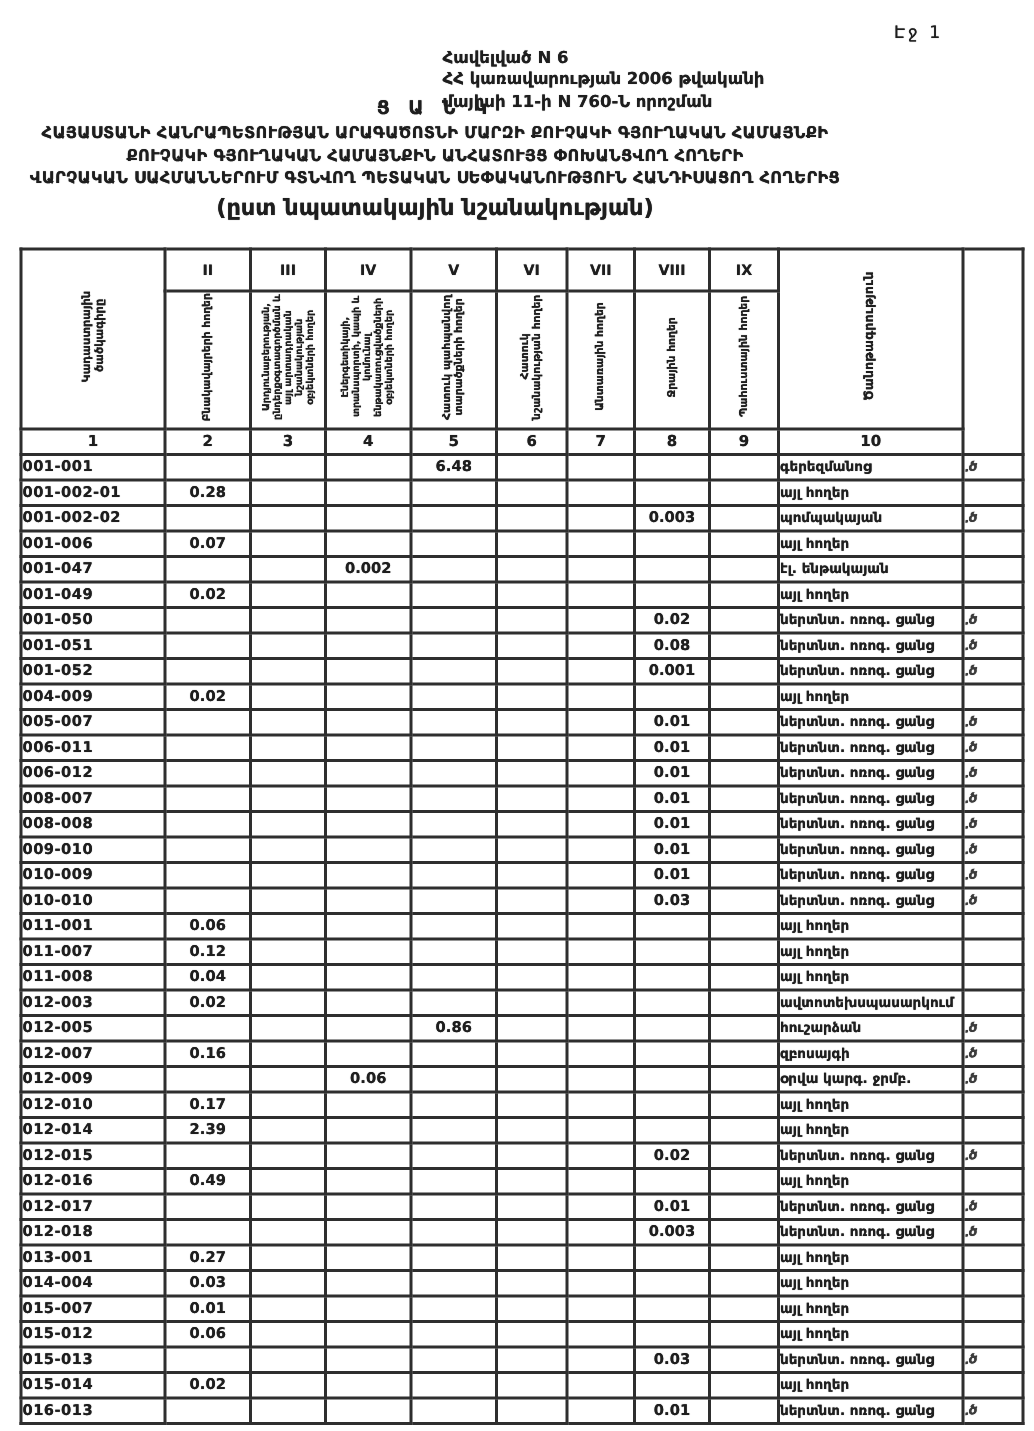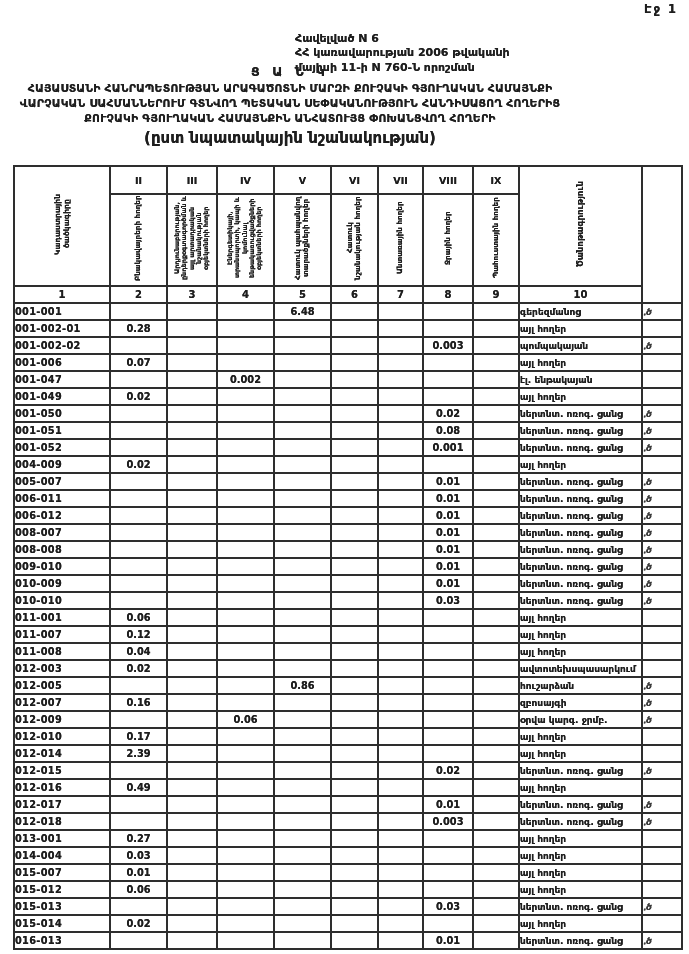--- a/index.html
+++ b/index.html
@@ -7,22 +7,22 @@
     width:689px; height:954px;
     background:#ffffff;
     font-family:"DejaVu Sans", sans-serif;
     color:#1e1e1e;
     position:relative;
     overflow:hidden;
   }
   .ink { text-shadow: 0 0 0.45px #2a2a2a; }
 
   .page-num {
-    position:absolute; top:2px; left:596px;
-    font-weight:bold; font-size:11.5px; letter-spacing:2px;margin-left:48px;
+    position:absolute; top:14px; left:596px;
+    font-weight:normal; font-size:11.5px; letter-spacing:2px;
   }
   .annex {
     position:absolute; top:32px; left:295px; width:345px;
     text-align:left; font-weight:bold; font-size:11px; line-height:1.3;
   }
   .tblock {
     position:absolute; top:64px; left:0; width:580px;
     text-align:center; font-weight:bold;
   }
   .tblock .heading { font-size:12.5px; letter-spacing:4px; margin-bottom:3px; }
@@ -83,22 +83,22 @@
 
   <div class="annex">
     <div>Հավելված N 6</div>
     <div>ՀՀ կառավարության 2006 թվականի</div>
     <div>մայիսի 11-ի N 760-Ն որոշման</div>
   </div>
 
   <div class="tblock">
     <div class="heading">Ց Ա Ն Կ</div>
     <div class="tline">ՀԱՅԱՍՏԱՆԻ ՀԱՆՐԱՊԵՏՈՒԹՅԱՆ ԱՐԱԳԱԾՈՏՆԻ ՄԱՐԶԻ ՔՈՒՉԱԿԻ ԳՅՈՒՂԱԿԱՆ ՀԱՄԱՅՆՔԻ</div>
+    <div class="tline">ՔՈՒՉԱԿԻ ԳՅՈՒՂԱԿԱՆ ՀԱՄԱՅՆՔԻՆ ԱՆՀԱՏՈՒՅՑ ՓՈԽԱՆՑՎՈՂ ՀՈՂԵՐԻ</div>
     <div class="tline">ՎԱՐՉԱԿԱՆ ՍԱՀՄԱՆՆԵՐՈՒՄ ԳՏՆՎՈՂ ՊԵՏԱԿԱՆ ՍԵՓԱԿԱՆՈՒԹՅՈՒՆ ՀԱՆԴԻՍԱՑՈՂ ՀՈՂԵՐԻՑ</div>
-    <div class="tline">ՔՈՒՉԱԿԻ ԳՅՈՒՂԱԿԱՆ ՀԱՄԱՅՆՔԻՆ ԱՆՀԱՏՈՒՅՑ ՓՈԽԱՆՑՎՈՂ ՀՈՂԵՐԻ</div>
     <div class="subtitle">(ըստ նպատակային նշանակության)</div>
   </div>
 
   <table class="doc">
     <colgroup>
       <col style="width:96px">
         <col style="width:57px">
         <col style="width:50px">
       <col style="width:57px">
         <col style="width:57px">

